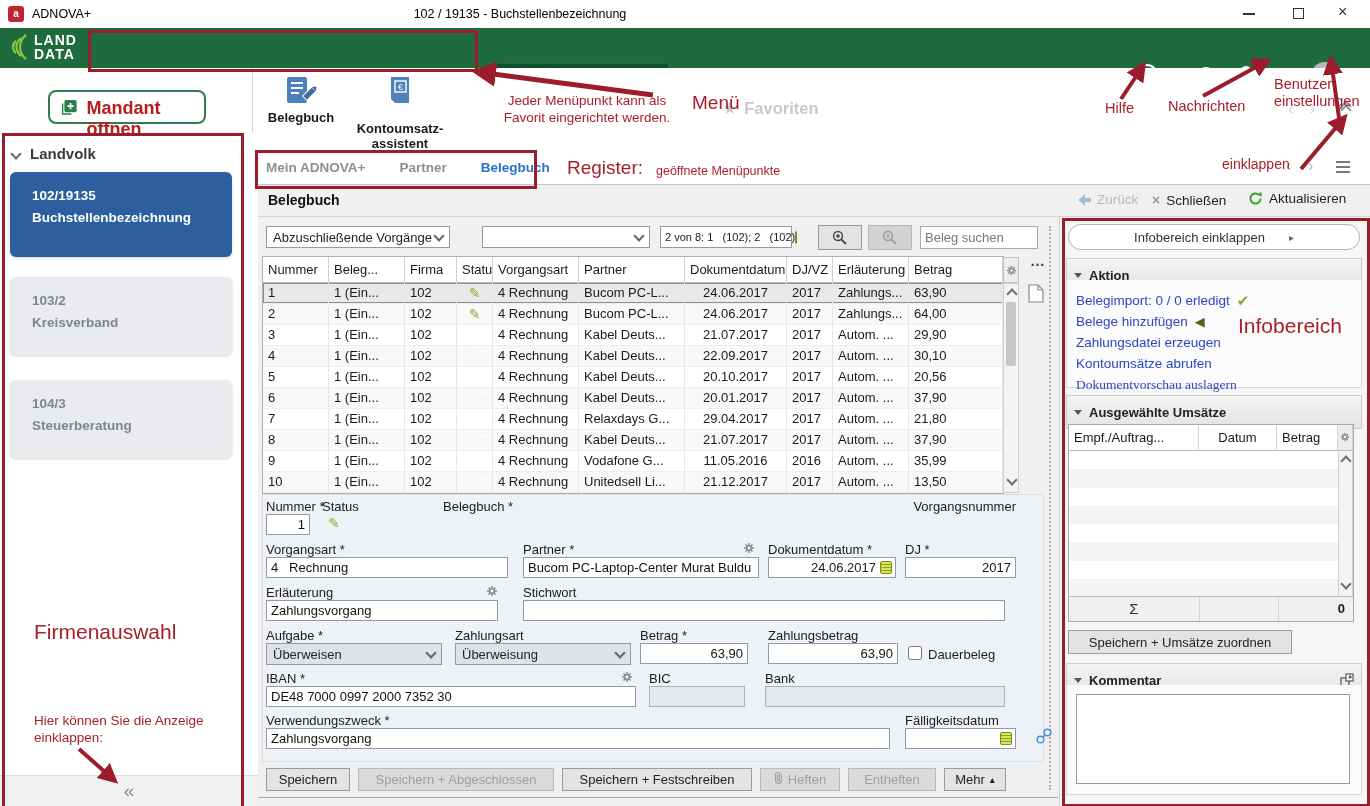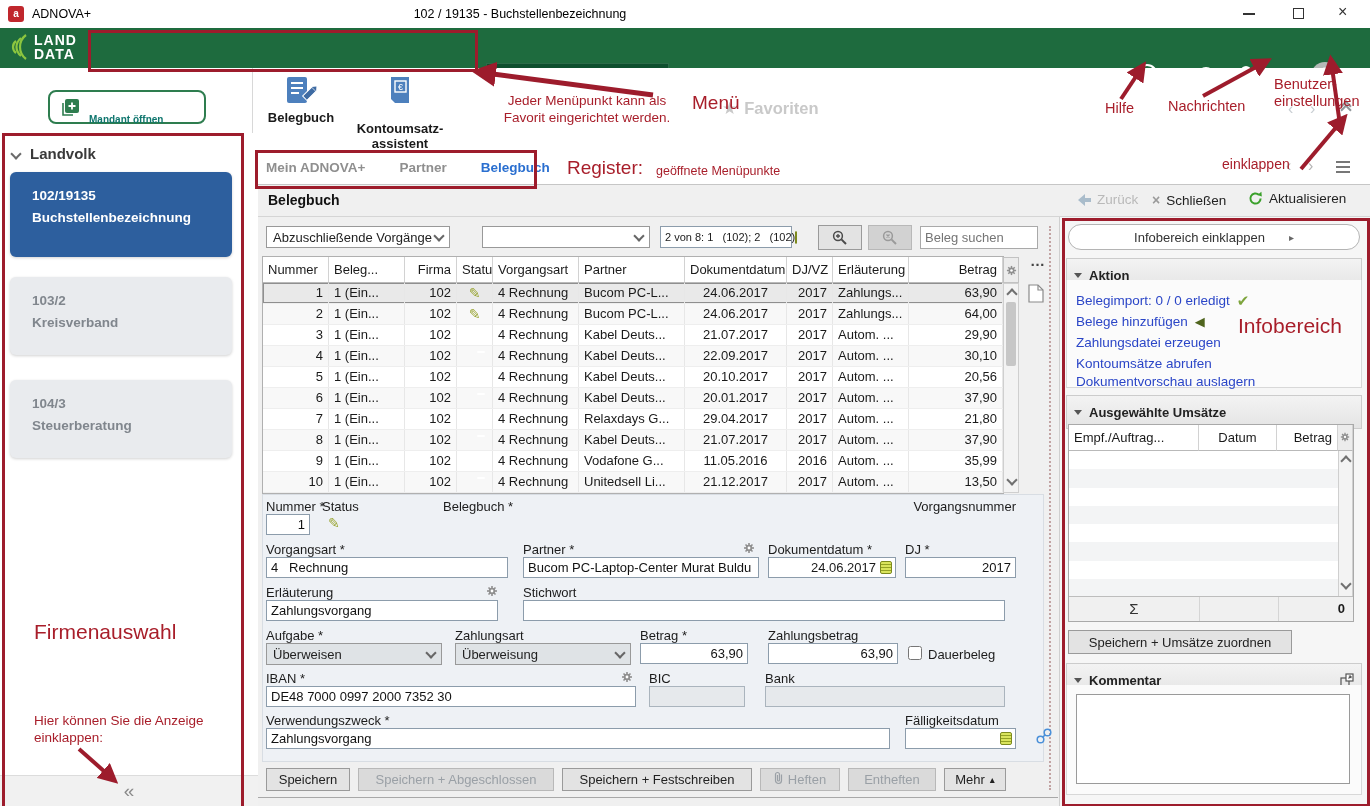--- a/index.html
+++ b/index.html
@@ -25,21 +25,21 @@
   .btn{position:absolute;height:23px;background:#e3e3e3;border:1px solid #9a9a9a;display:flex;align-items:center;justify-content:center;gap:5px;font-size:13px;box-sizing:border-box;color:#222;cursor:default;}
   .btn.dis{color:#9aa0a6;background:#dadada;border-color:#b8b8b8;}
   
   .th{display:flex;height:26px;line-height:26px;background:#fff;font-size:13px;}
   .th .tc{border-right:1px solid #d2d2d2;border-bottom:1px solid #b9b9b9;}
   .tr{display:flex;height:20px;line-height:20px;border-bottom:1px solid #eeeeee;background:#fff;font-size:13px;}
   .tr.alt{background:#f8f8f8;}
   .tr.sel{background:#e9e9e9;box-shadow:inset 0 0 0 1px #8f8f8f;}
   .tc{box-sizing:border-box;padding:0 5px;overflow:hidden;white-space:nowrap;}
   .tr .tc{border-right:1px solid #e7e7e7;}
-  .al-r{text-align:right;} .al-c{text-align:center;} .al-l{text-align:left;}
+  .al-r{text-align:left;} .al-c{text-align:center;} .al-l{text-align:left;}
   .noent{width:12px;height:12px;border-radius:50%;background:#e8431c;position:relative;margin:4px auto 0;}
   .noent i{position:absolute;left:2px;top:5px;width:8px;height:2px;background:#fff;border-radius:1px;}
   .pencil{color:#97a32f;font-size:14px;}
   .gcal{display:inline-block;width:12px;height:13px;background:repeating-linear-gradient(#d9e45c 0 2px,#94a224 2px 3px);border:1px solid #7d8a1e;border-radius:2px;box-sizing:border-box;}
   
   .card{position:absolute;left:10px;width:222px;border-radius:6px;background:#e9ebee;color:#80868d;box-shadow:0 1px 3px rgba(0,0,0,.18);cursor:default;}
   .card.sel{background:#2d5f9e;color:#fff;}
   .card .n1{position:absolute;left:22px;top:16px;font-weight:bold;font-size:13.5px;}
   .card .n2{position:absolute;left:22px;top:38px;font-weight:bold;font-size:13.5px;}
   
@@ -116,21 +116,21 @@
   <div class="abs" style="left:0;top:68px;width:1370px;height:83px;background:#fff;">
     <div class="abs" style="left:252px;top:0;width:1px;height:83px;background:#d8d8d8;"></div>
   </div>
 
   <div class="abs" style="left:48px;top:90px;width:158px;height:34px;border:2px solid #2e7d4f;border-radius:8px;background:#fff;display:flex;align-items:center;gap:9px;padding-left:10px;box-sizing:border-box;">
     <svg width="20" height="20" viewBox="0 0 20 20">
       <path d="M3 6 v12 h10" stroke="#2e7d4f" stroke-width="1.6" fill="none"></path>
       <rect x="5" y="2" width="14" height="14" rx="2" fill="#2e7d4f"></rect>
       <path d="M12 5.5v7 M8.5 9h7" stroke="#fff" stroke-width="1.8"></path>
     </svg>
-    <span style="font-weight:bold;font-size:10px;color:#0f766e;margin-top:24px;">Mandant öffnen</span>
+    <span style="font-weight:bold;font-size:18px;color:#b91c1c;margin-top:24px;">Mandant öffnen</span>
   </div>
 
   <div class="abs" style="left:266px;top:76px;width:70px;height:60px;text-align:center;">
     <svg width="36" height="32" viewBox="0 0 36 32" style="display:block;margin:0 auto;">
       <rect x="4" y="1" width="20" height="26" rx="2" fill="#4d80bd"></rect>
       <path d="M8 7h12 M8 12h12 M8 17h8" stroke="#fff" stroke-width="2"></path>
       <g transform="rotate(-45 26 18)">
           <rect x="20" y="15" width="13" height="6" fill="#3e6ba3" stroke="#fff" stroke-width="1"></rect>
           <polygon points="33,15 36.5,18 33,21" fill="#3e6ba3"></polygon>
         </g>
@@ -552,21 +552,21 @@
       <div style="height: 21px; display: flex; align-items: center; gap: 7px;">
         <span class="alink">Belege hinzufügen</span>
         <span style="color: rgb(79, 100, 29); font-size: 13px;">◀</span>
       </div>
       <div style="height: 21px; display: flex; align-items: center; gap: 7px;">
         <span class="alink">Zahlungsdatei erzeugen</span>
       </div>
       <div style="height: 21px; display: flex; align-items: center; gap: 7px;">
         <span class="alink">Kontoumsätze abrufen</span>
       </div>
-      <div style="height: 21px; display: flex; align-items: flex-start; gap: 7px;">
+      <div style="height: 21px; display: flex; align-items: center; gap: 7px; font-family: Liberation Serif, serif;">
         <span class="alink">Dokumentvorschau auslagern</span>
       </div>
     </div>
 
   <div class="sech" style="left:1066px;top:395px;width:296px;height:22px;">
     <span class="tri"></span>
     <span>Ausgewählte Umsätze</span>
   </div>
 
   <div class="abs" style="left:1068px;top:424px;width:286px;height:198px;background:#fff;border:1px solid #a9a9a9;box-sizing:border-box;">

